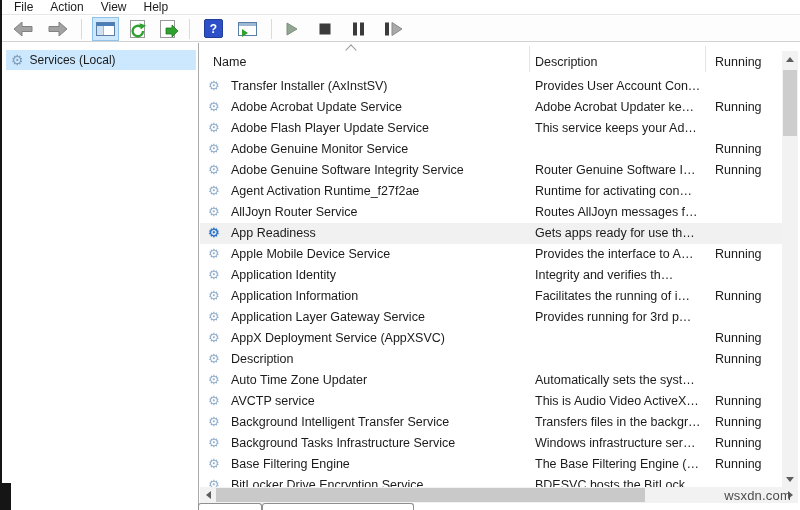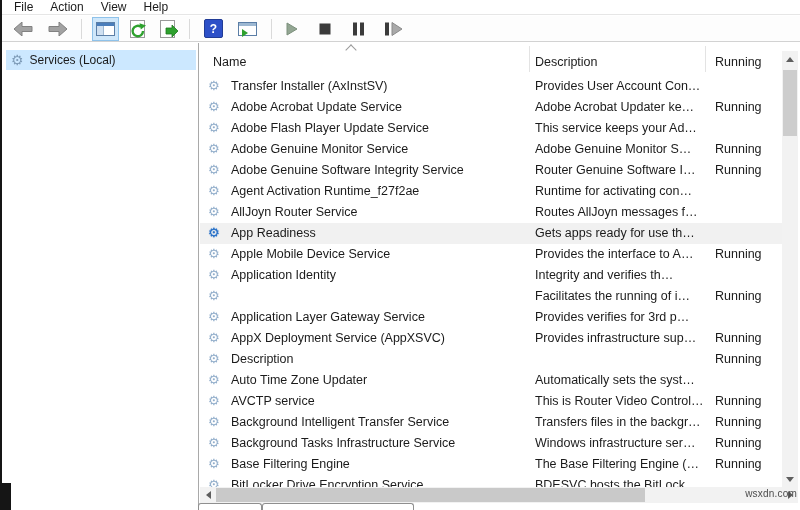--- a/index.html
+++ b/index.html
@@ -67,21 +67,21 @@
   .tri-right{width:0;height:0;border-top:4px solid transparent;border-bottom:4px solid transparent;border-left:5px solid #5e5e5e;}
   #hscroll{position:absolute;left:0;top:444px;width:598px;height:16px;background:#f2f2f2;}
   #hscroll .thumb{position:absolute;left:16px;top:1px;width:429px;height:14px;background:#c9c9c9;}
 
   
   .btab{position:absolute;top:460px;height:12px;background:#fff;border:1px solid #8f8f8f;border-bottom:none;
         border-radius:3px 3px 0 0;box-sizing:border-box;}
   #tab1{left:-2px;width:64px;}
   #tab2{left:62px;width:152px;}
 
-  #watermark{position:absolute;right:3px;top:488px;font-size:10px;color:#4c4c4c;z-index:20;letter-spacing:.2px;}
+  #watermark{position:absolute;right:9px;top:488px;font-size:13px;color:#4c4c4c;z-index:20;letter-spacing:.2px;}
   #corner-block{position:absolute;left:0;top:483px;width:9px;height:27px;background:#151515;z-index:10;}
 </style>
 </head>
 <body>
 
 <div id="app">
 
   <div id="menubar">
       <span class="menu-item">File</span>
       <span class="menu-item">Action</span>
@@ -189,21 +189,20 @@
   </div>
         <div class="srow">
     <span class="icon">⚙</span>
     <span class="nm">Adobe Flash Player Update Service</span>
     <span class="ds">This service keeps your Ad…</span>
     <span class="st"></span>
   </div>
         <div class="srow">
     <span class="icon">⚙</span>
     <span class="nm">Adobe Genuine Monitor Service</span>
-    <span class="ds">Adobe Genuine Monitor S…</span>
     <span class="st">Running</span>
   </div>
         <div class="srow">
     <span class="icon">⚙</span>
     <span class="nm">Adobe Genuine Software Integrity Service</span>
     <span class="ds">Router Genuine Software I…</span>
     <span class="st">Running</span>
   </div>
         <div class="srow">
     <span class="icon">⚙</span>
@@ -230,51 +229,51 @@
     <span class="st">Running</span>
   </div>
         <div class="srow">
     <span class="icon">⚙</span>
     <span class="nm">Application Identity</span>
     <span class="ds">Integrity and verifies th…</span>
     <span class="st"></span>
   </div>
         <div class="srow">
     <span class="icon">⚙</span>
+    <span class="nm">Application Information</span>
     <span class="ds">Facilitates the running of i…</span>
     <span class="st">Running</span>
   </div>
         <div class="srow">
     <span class="icon">⚙</span>
     <span class="nm">Application Layer Gateway Service</span>
-    <span class="ds">Provides verifies for 3rd p…</span>
+    <span class="ds">Provides running for 3rd p…</span>
     <span class="st"></span>
   </div>
         <div class="srow">
     <span class="icon">⚙</span>
     <span class="nm">AppX Deployment Service (AppXSVC)</span>
-    <span class="ds">Provides infrastructure sup…</span>
     <span class="st">Running</span>
   </div>
         <div class="srow">
     <span class="icon">⚙</span>
     <span class="nm">Description</span>
     <span class="ds"></span>
     <span class="st">Running</span>
   </div>
         <div class="srow">
     <span class="icon">⚙</span>
     <span class="nm">Auto Time Zone Updater</span>
     <span class="ds">Automatically sets the syst…</span>
     <span class="st"></span>
   </div>
         <div class="srow">
     <span class="icon">⚙</span>
     <span class="nm">AVCTP service</span>
-    <span class="ds">This is Router Video Control…</span>
+    <span class="ds">This is Audio Video ActiveX…</span>
     <span class="st">Running</span>
   </div>
         <div class="srow">
     <span class="icon">⚙</span>
     <span class="nm">Background Intelligent Transfer Service</span>
     <span class="ds">Transfers files in the backgr…</span>
     <span class="st">Running</span>
   </div>
         <div class="srow">
     <span class="icon">⚙</span>

